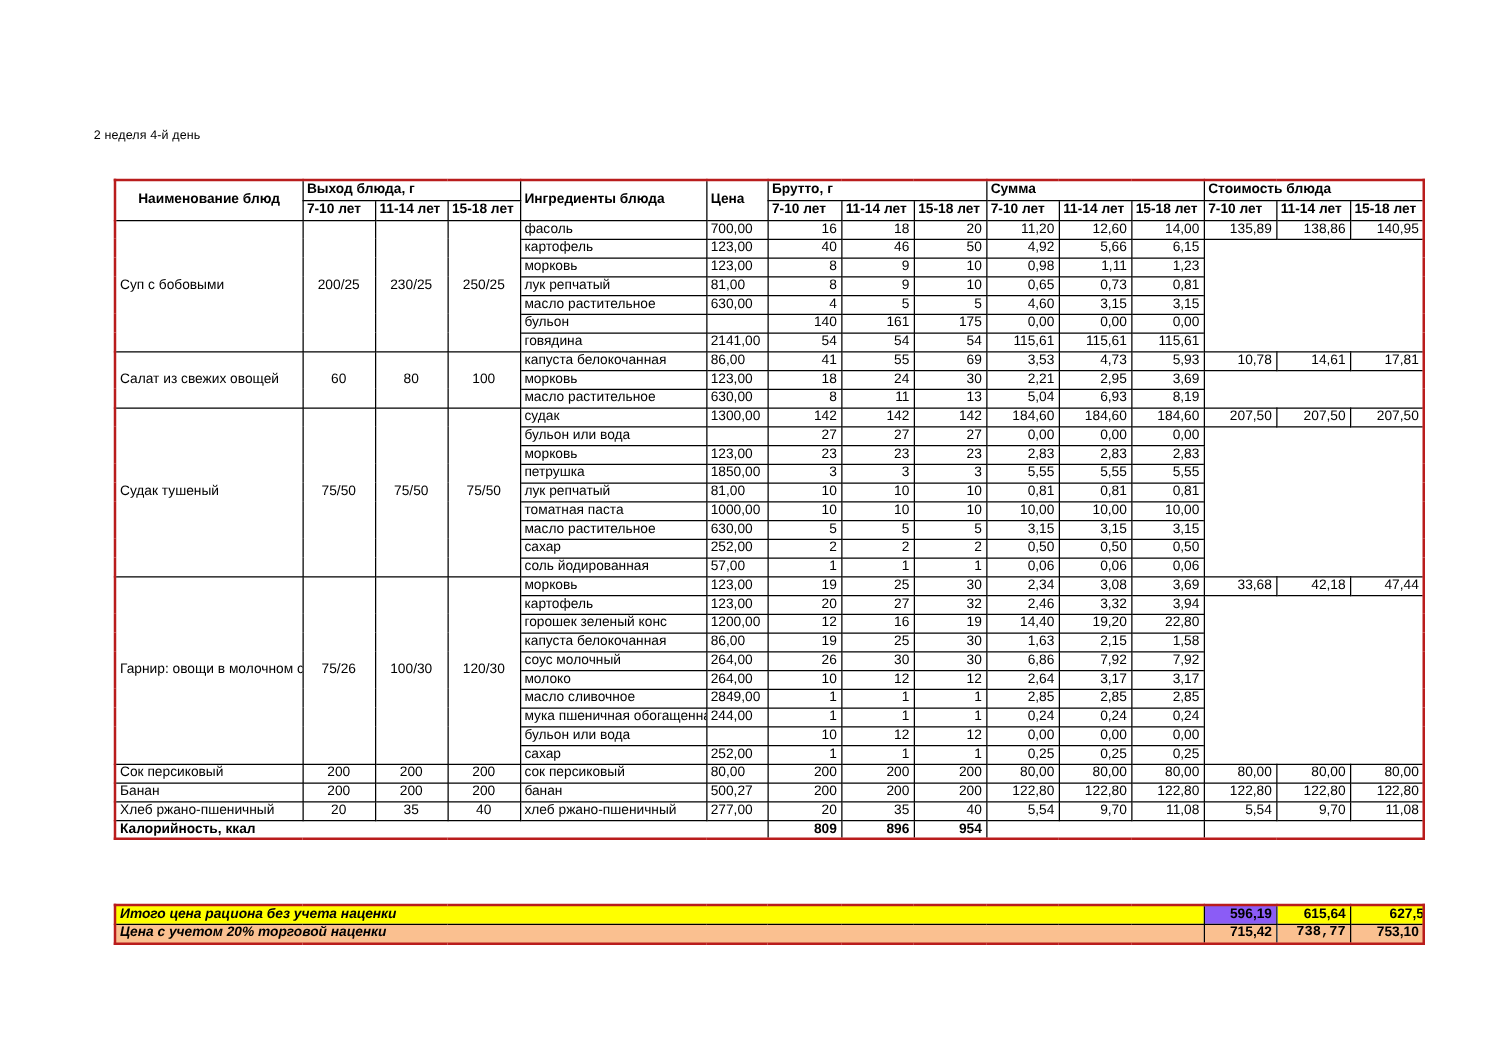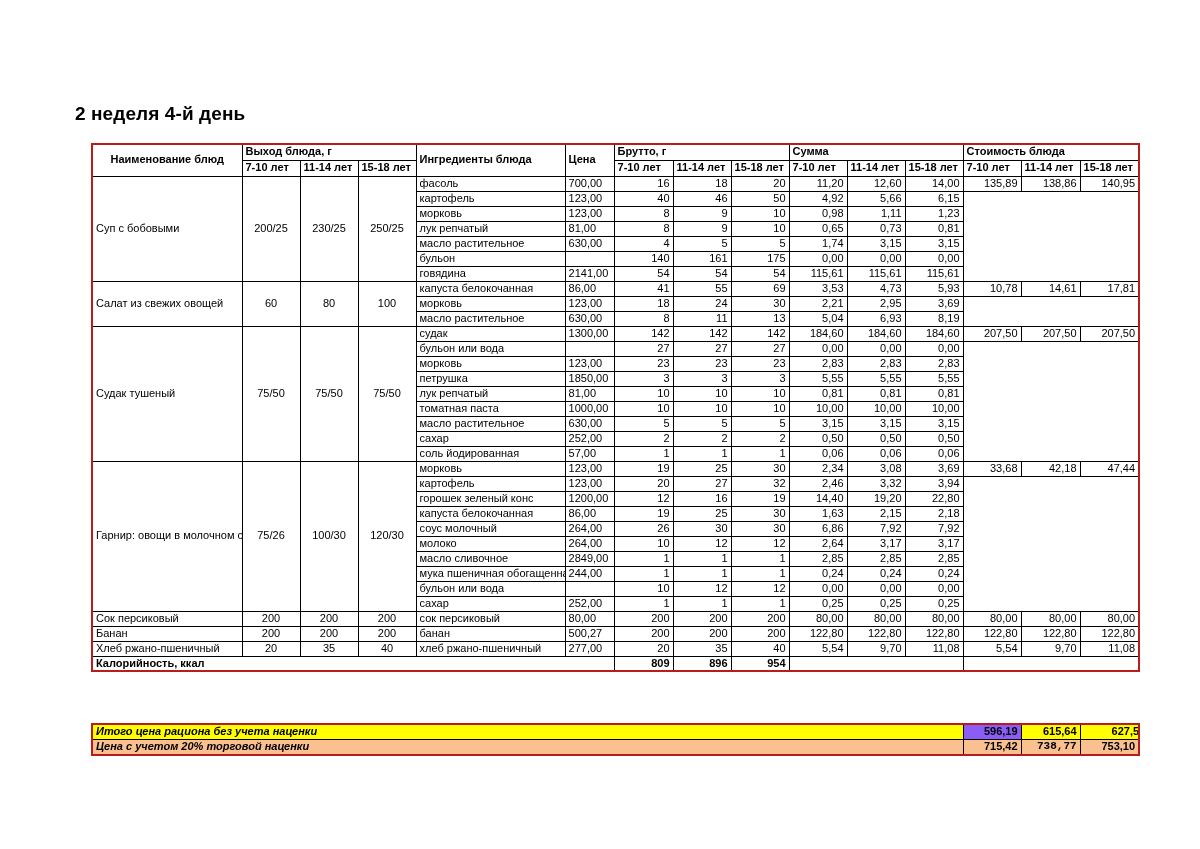--- a/index.html
+++ b/index.html
@@ -6,21 +6,21 @@
   html, body { margin: 0; padding: 0; }
   body {
     width: 1200px; height: 849px;
     background: #ffffff;
     font-family: "Liberation Sans", sans-serif;
     color: #000;
   }
   .sheet { position: relative; width: 1200px; height: 849px; background: #fff; overflow: hidden; }
   .doc-title {
     position: absolute; left: 75px; top: 103px;
-    font-size: 19px; font-weight: bold; letter-spacing: 0.1px;
+    font-size: 10px; font-weight: normal; letter-spacing: 0.1px;
   }
   table.grid {
     position: absolute; left: 91px;
     border-collapse: collapse; table-layout: fixed;
     width: 1047px;
     border: 2px solid #b91c1c;
   }
   table.menu { top: 143px; }
   table.totals { top: 723px; }
   table.grid td {
@@ -145,21 +145,21 @@
           <td class="num">0,65</td>
           <td class="num">0,73</td>
           <td class="num">0,81</td>
         </tr>
         <tr>
           <td class="left">масло растительное</td>
           <td class="left">630,00</td>
           <td class="num">4</td>
           <td class="num">5</td>
           <td class="num">5</td>
-          <td class="num">1,74</td>
+          <td class="num">4,60</td>
           <td class="num">3,15</td>
           <td class="num">3,15</td>
         </tr>
         <tr>
           <td class="left">бульон</td>
           <td class="left"></td>
           <td class="num">140</td>
           <td class="num">161</td>
           <td class="num">175</td>
           <td class="num">0,00</td>
@@ -351,21 +351,21 @@
           <td class="num">22,80</td>
         </tr>
         <tr>
           <td class="left">капуста белокочанная</td>
           <td class="left">86,00</td>
           <td class="num">19</td>
           <td class="num">25</td>
           <td class="num">30</td>
           <td class="num">1,63</td>
           <td class="num">2,15</td>
-          <td class="num">2,18</td>
+          <td class="num">1,58</td>
         </tr>
         <tr>
           <td class="left">соус молочный</td>
           <td class="left">264,00</td>
           <td class="num">26</td>
           <td class="num">30</td>
           <td class="num">30</td>
           <td class="num">6,86</td>
           <td class="num">7,92</td>
           <td class="num">7,92</td>

